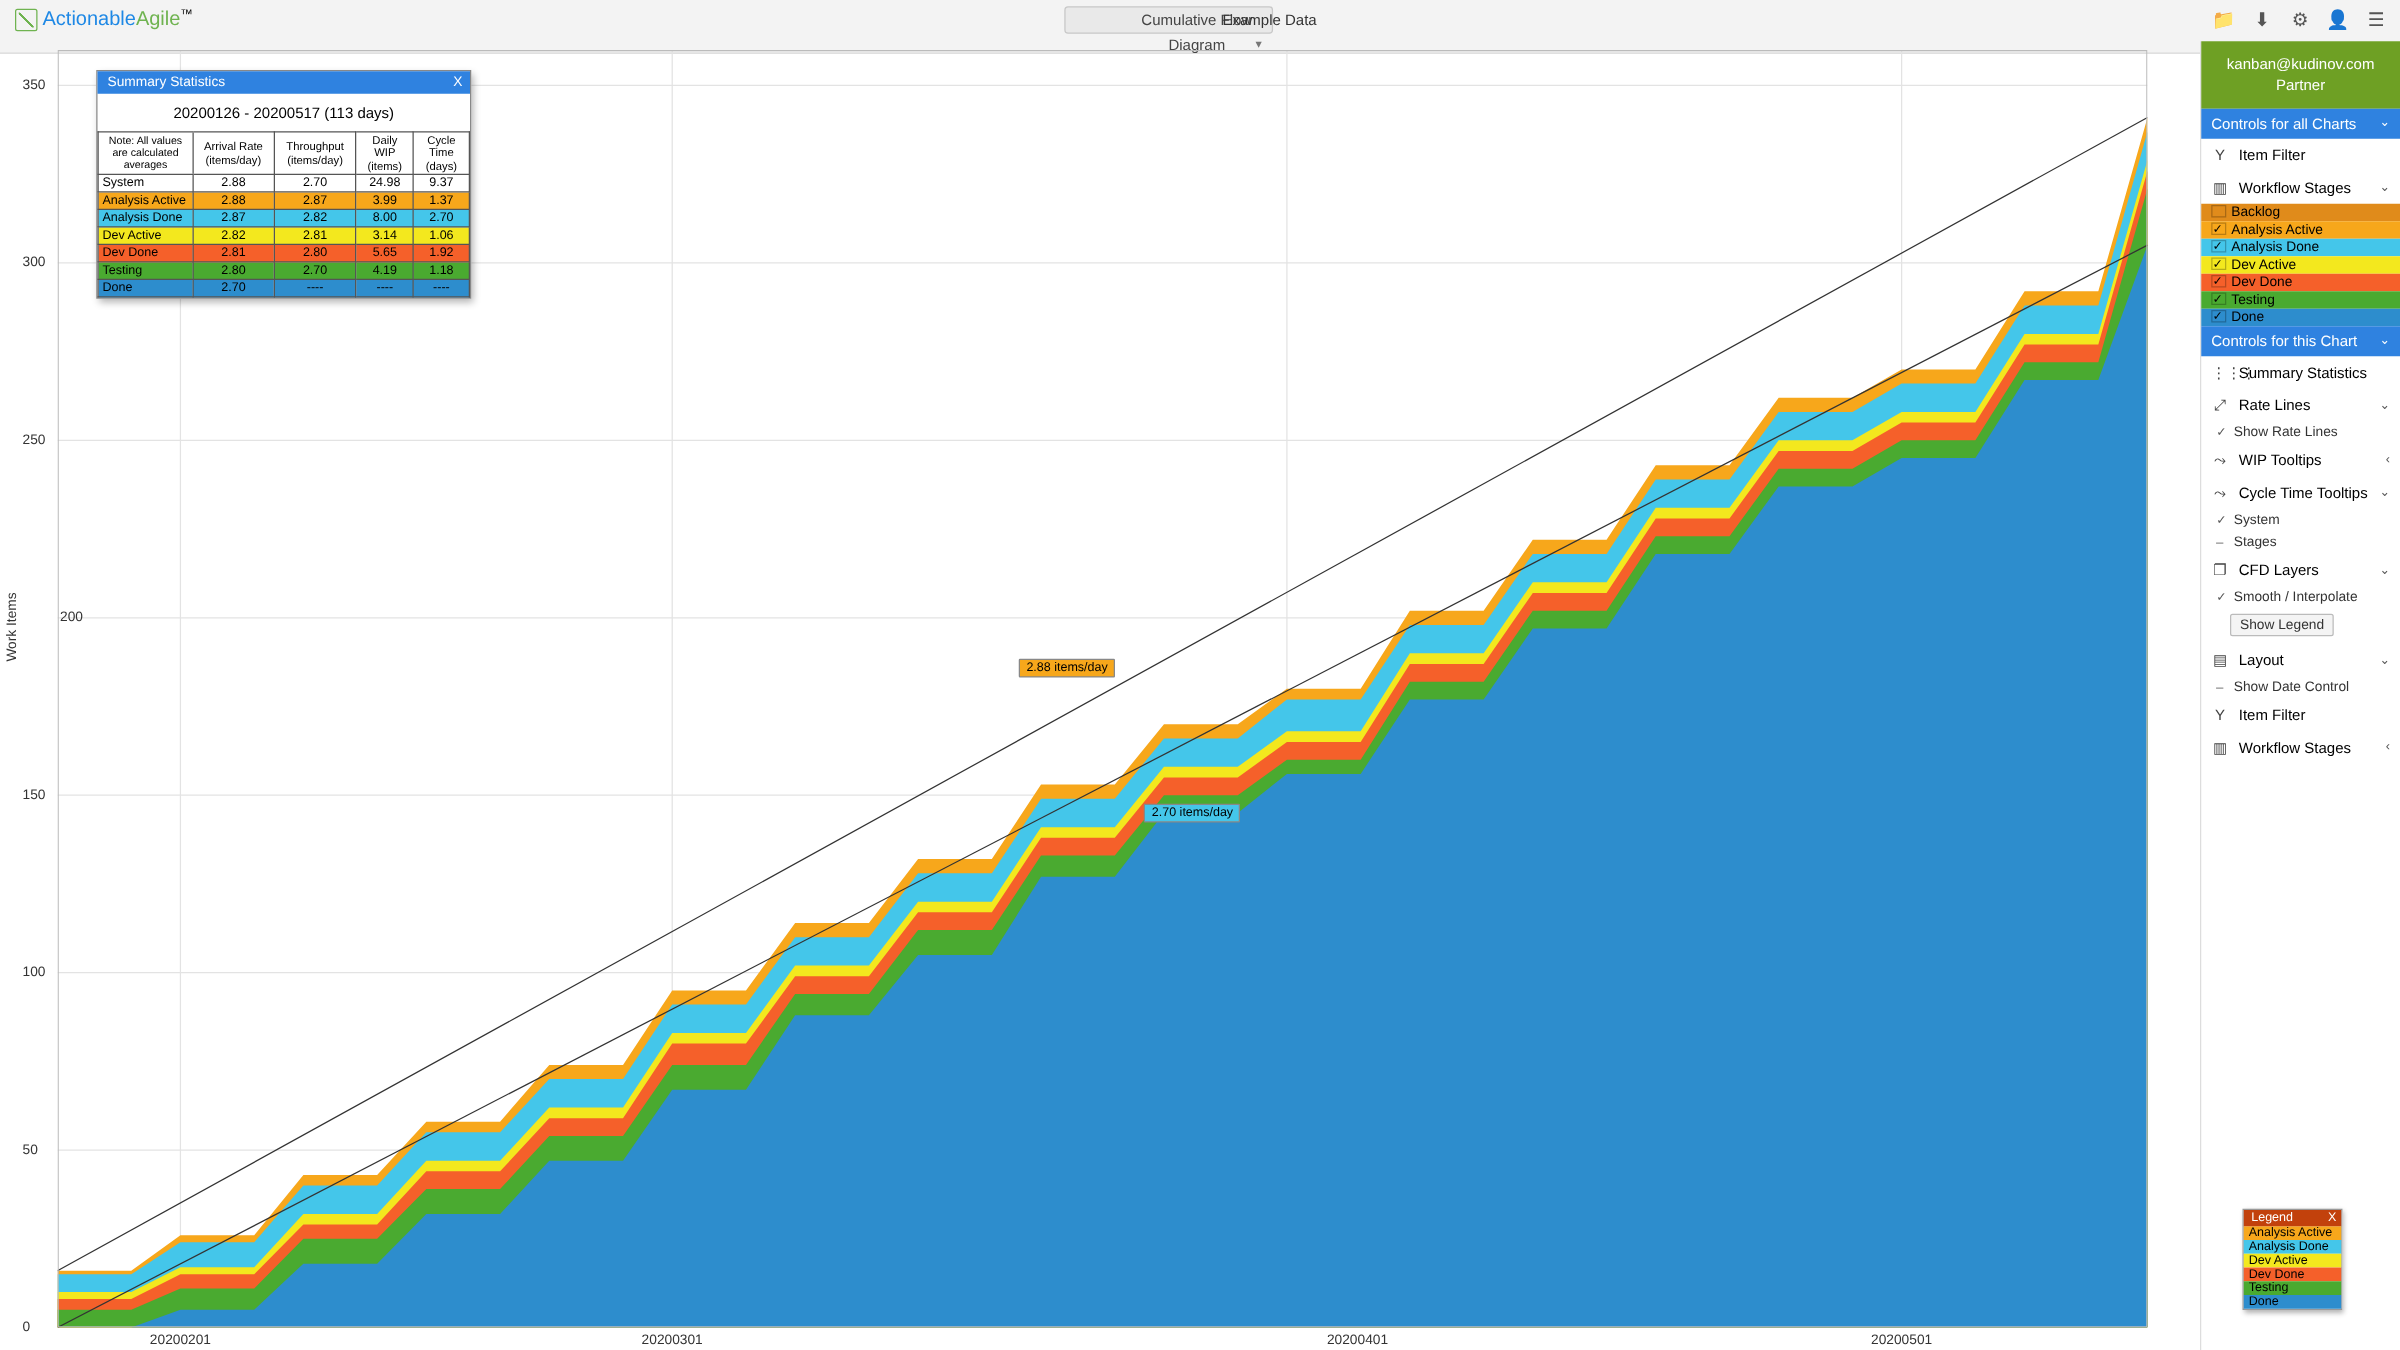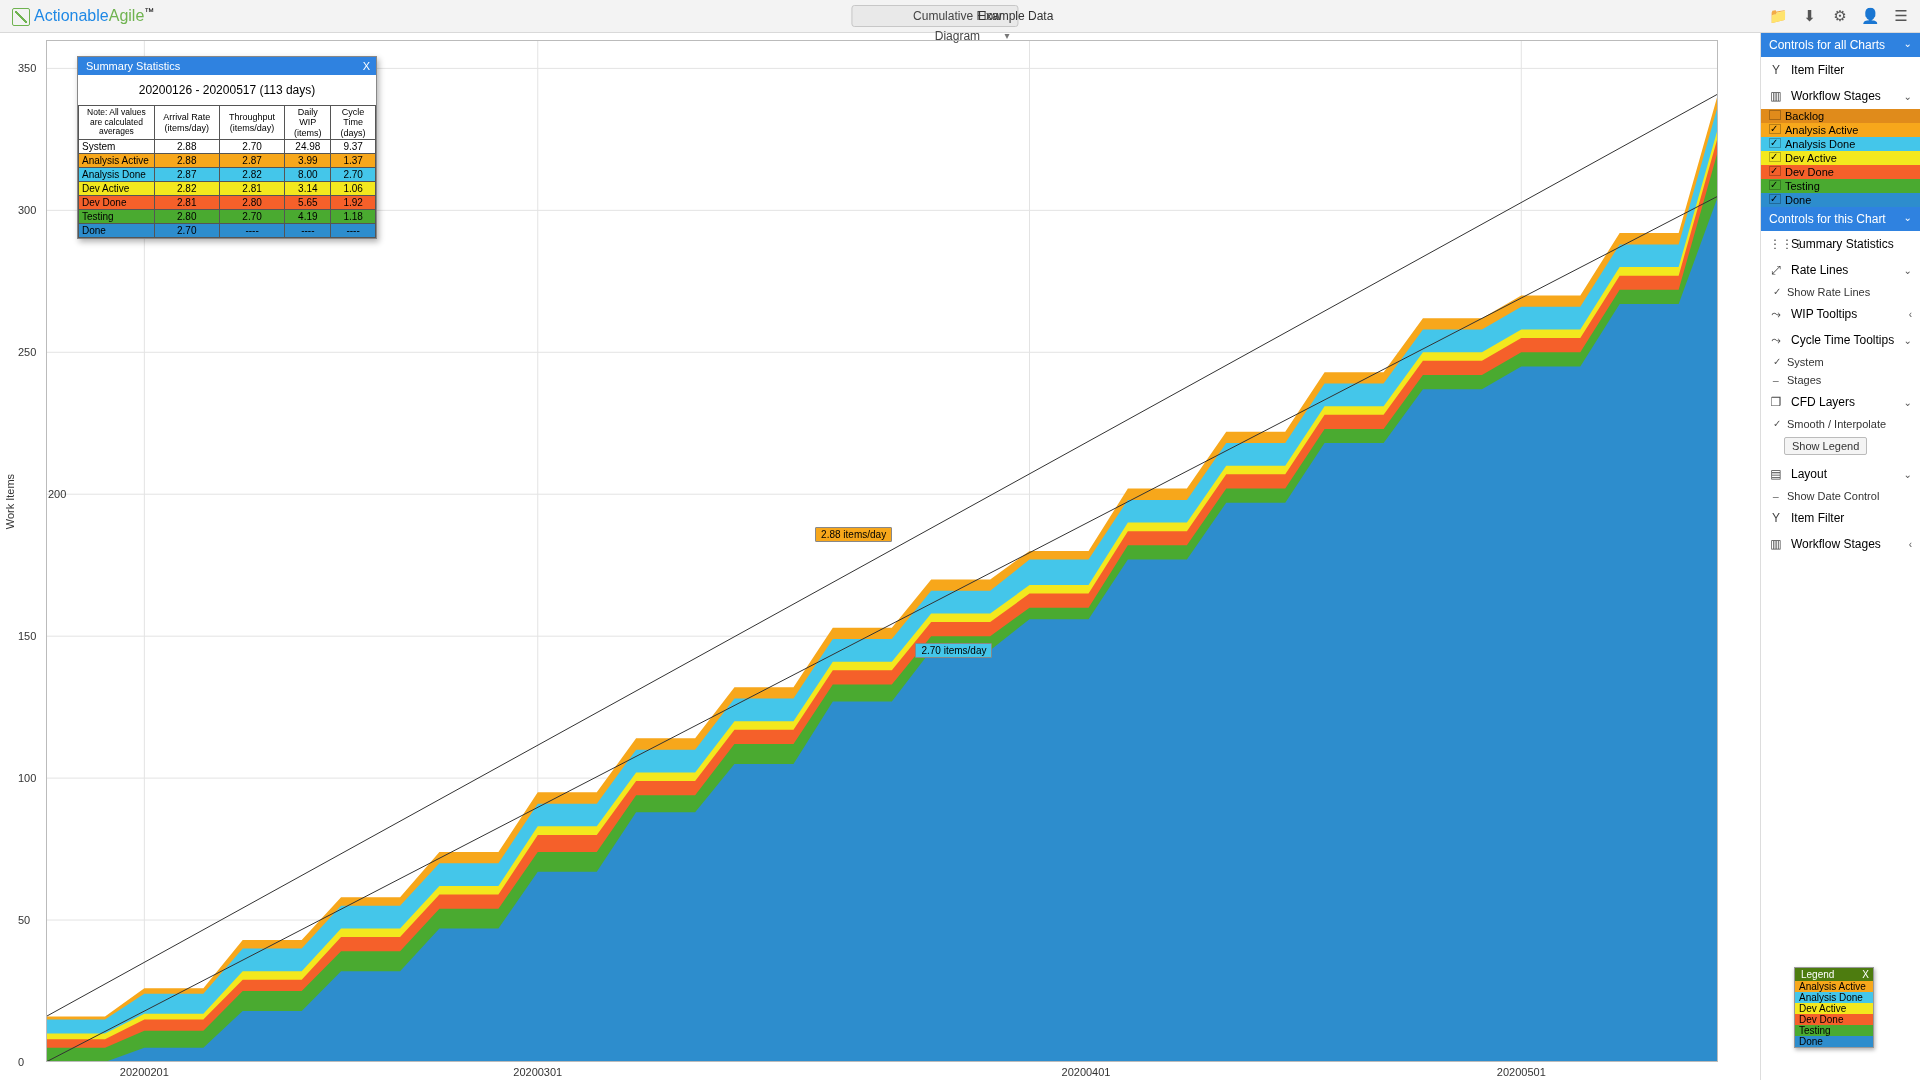--- a/index.html
+++ b/index.html
@@ -1,19 +1,19 @@
 <!DOCTYPE html>
 <html><head>
 <meta charset="utf-8">
 <style>
 * { box-sizing: border-box; margin: 0; padding: 0; font-family: Arial, Helvetica, sans-serif; }
 html, body { width:1455px; height:816px; background:#fff; overflow:hidden; }
 
 
-.topbar { position:absolute; left:0; top:0; right:0; height:33px; background:#f3f3f3; border-bottom:1px solid #d9d9d9; }
+.topbar { position:absolute; left:0; top:0; right:0; height:43px; background:#f3f3f3; border-bottom:1px solid #d9d9d9; }
 .brand { position:absolute; left:12px; top:6px; font-size:16px; }
 .brand .logo { display:inline-block; width:18px; height:18px; border:1px solid #6fb350; border-radius:2px; vertical-align:middle; margin-right:4px; position:relative;}
 .brand .logo::before { content:""; position:absolute; left:2px; bottom:2px; width:12px; height:12px;
   background:linear-gradient(45deg, transparent 45%, #6fb350 45%, #6fb350 55%, transparent 55%);
 }
 .brand b { color:#1E88E5; font-weight:500;}
 .brand span.ag { color:#6fb350;}
 .brand span.tm { font-size:10px; vertical-align:super;}
 .topsel { position:absolute; left:50%; top:5px; transform:translateX(-65%); width:167px; height:22px;
   background:#e9e9e9; border:1px solid #c7c7c7; border-radius:3px; font-size:12px; text-align:center;
@@ -59,21 +59,21 @@
 .stats .ssub{ text-align:center; padding:8px; font-size:12px;}
 .stats table{ width:100%; border-collapse:collapse; font-size:10px;}
 .stats th, .stats td{ border:1px solid #555; padding:1px 3px; text-align:center;}
 .stats th{ font-weight:normal; font-size:9px; line-height:1.15;}
 .stats td.left{ text-align:left; padding-left:3px;}
 .stats .note{ font-size:8.5px; border:1px solid #555; border-right:0;}
 
 
 .legend { position:absolute; right:46px; bottom:32px; width:80px; font-size:10px;
   border:1px solid #999; box-shadow:1px 2px 4px rgba(0,0,0,.3);}
-.legend .lhdr{ background:#4d7c0f; color:#fff; padding:1px 6px; position:relative;}
+.legend .lhdr{ background:#c2410c; color:#fff; padding:1px 6px; position:relative;}
 .legend .lhdr .x{position:absolute; right:4px; cursor:pointer;}
 .legend .lrow{ padding:0px 4px; }
 </style>
 </head>
 <body>
 
 <div class="topbar">
   <div class="brand">
     <span class="logo"></span><b>Actionable</b><span class="ag">Agile</span><span class="tm">™</span>
   </div>
@@ -82,20 +82,24 @@
   <div class="tbicons">
     <span>📁</span>
     <span>⬇</span>
     <span>⚙</span>
     <span>👤</span>
     <span>☰</span>
   </div>
 </div>
 
 <div class="rpanel">
+  <div class="userbox">
+    <div>kanban@kudinov.com</div>
+    <div>Partner</div>
+  </div>
 
   <div class="sechdr">
     <span>Controls for all Charts</span>
     <span class="chev">⌄</span>
   </div>
   <div class="row">
     <span class="ric">Y</span>
     <span>Item Filter</span>
   </div>
   <div class="row">

